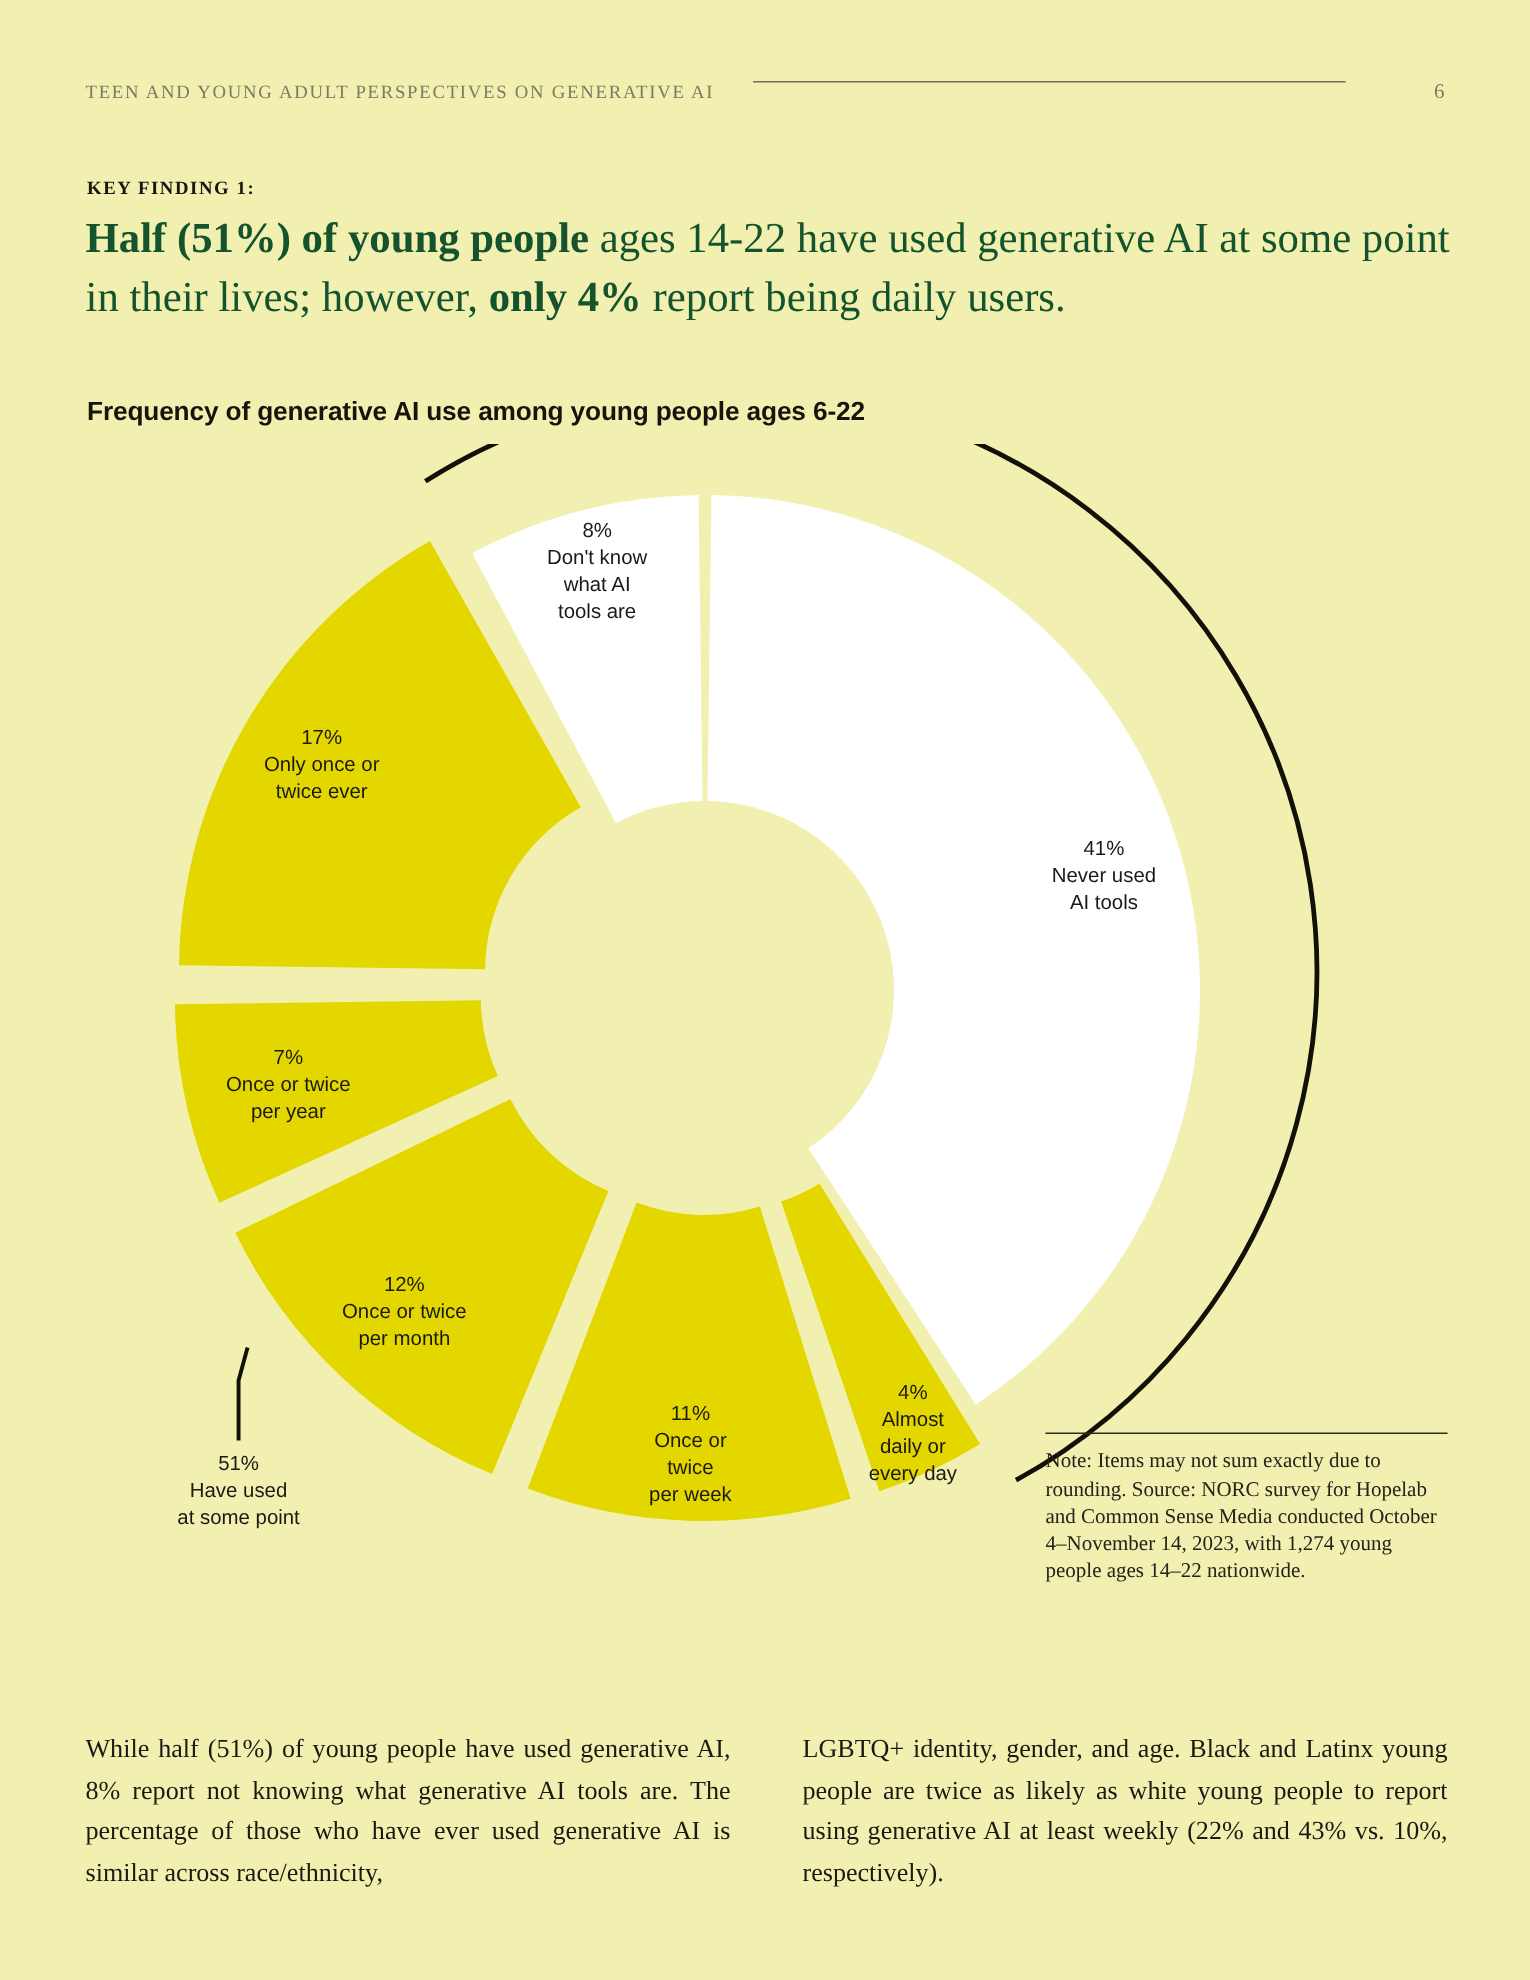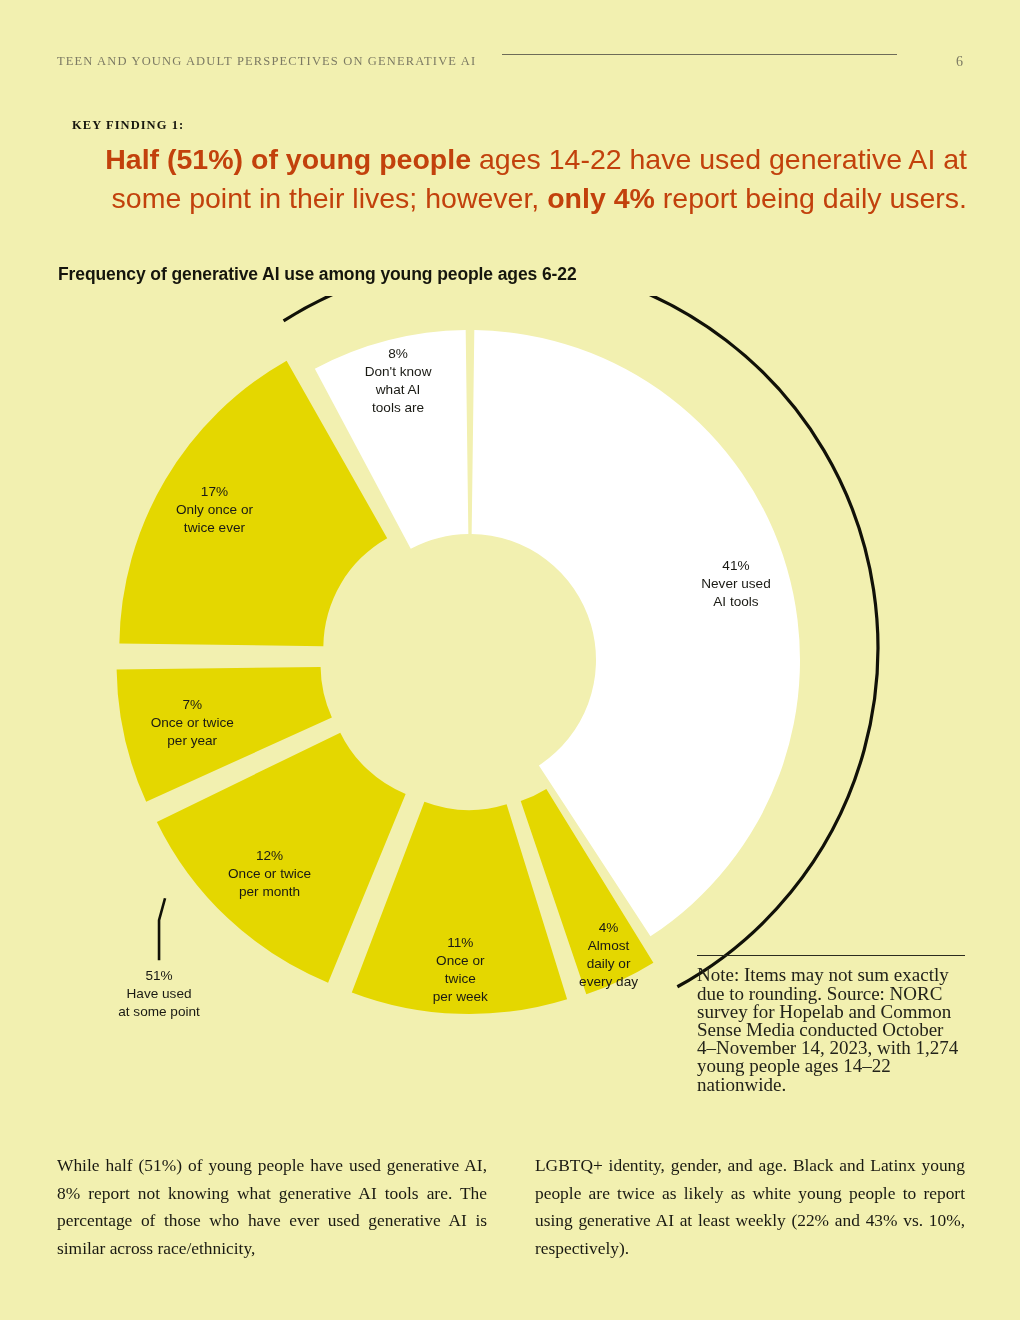--- a/index.html
+++ b/index.html
@@ -46,39 +46,38 @@
   .running-head-page {
     font-family: "Liberation Serif", serif;
     font-size: 14px;
     color: #7c7a63;
     margin-left: auto;
   }
 
   
   .kicker {
     position: absolute;
-    left: 72px;
+    left: 58px;
     top: 118px;
     font-family: "Liberation Serif", serif;
     font-weight: bold;
     font-size: 12.5px;
     letter-spacing: 1.05px;
     color: #17170f;
     text-transform: uppercase;
   }
   .headline {
     position: absolute;
     left: 57px;
     top: 140px;
     width: 910px;
-    font-family: Liberation Sans, sans-serif;
+    font-family: Liberation Serif, serif;
     font-size: 28.5px;
     line-height: 39px;
-    color: #c2410c;
-    text-align: right;
+    color: #14532d;
   }
   .headline b { font-weight: bold; }
 
   .subhead {
     position: absolute;
     left: 58px;
     top: 264px;
     width: 900px;
     font-family: "Liberation Sans", sans-serif;
     font-weight: bold;
@@ -118,21 +117,21 @@
     width: 268px;
   }
   .note-rule {
     width: 268px;
     height: 1.4px;
     background: #2b2b1e;
     margin-bottom: 10px;
   }
   .note-text {
     font-family: "Liberation Serif", serif;
-    font-size: 19px;
+    font-size: 14px;
     line-height: 18.2px;
     color: #23231a;
   }
 
   
   .body-cols {
     position: absolute;
     left: 57px;
     top: 1152px;
     width: 908px;

